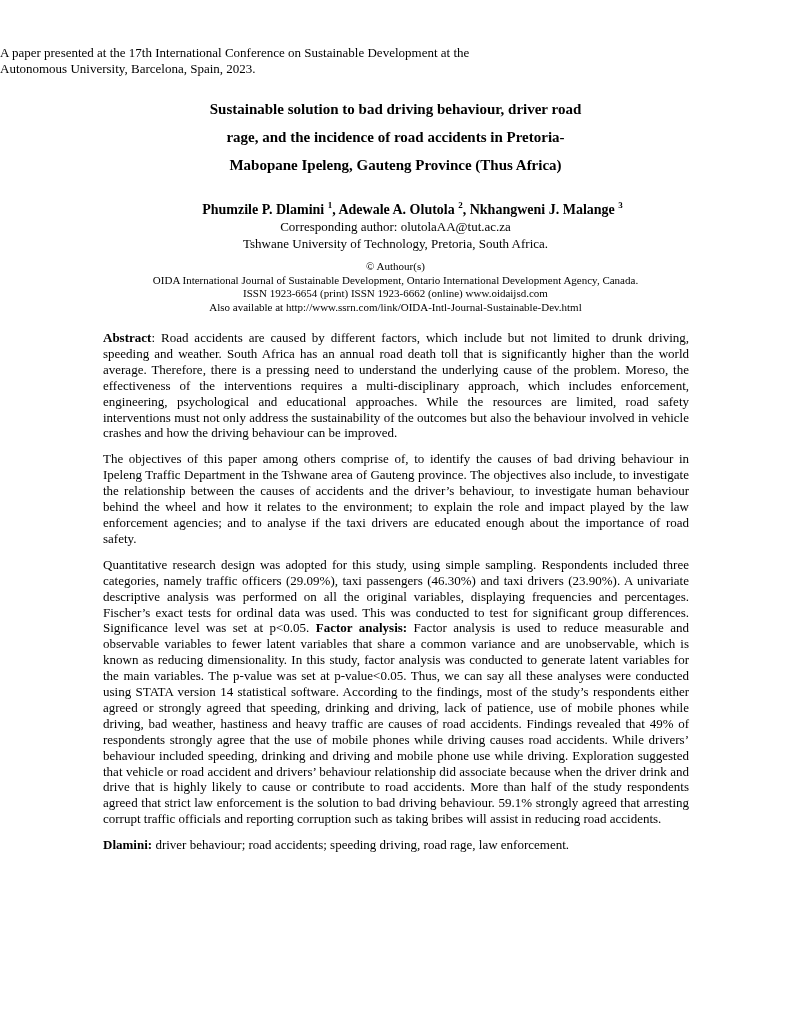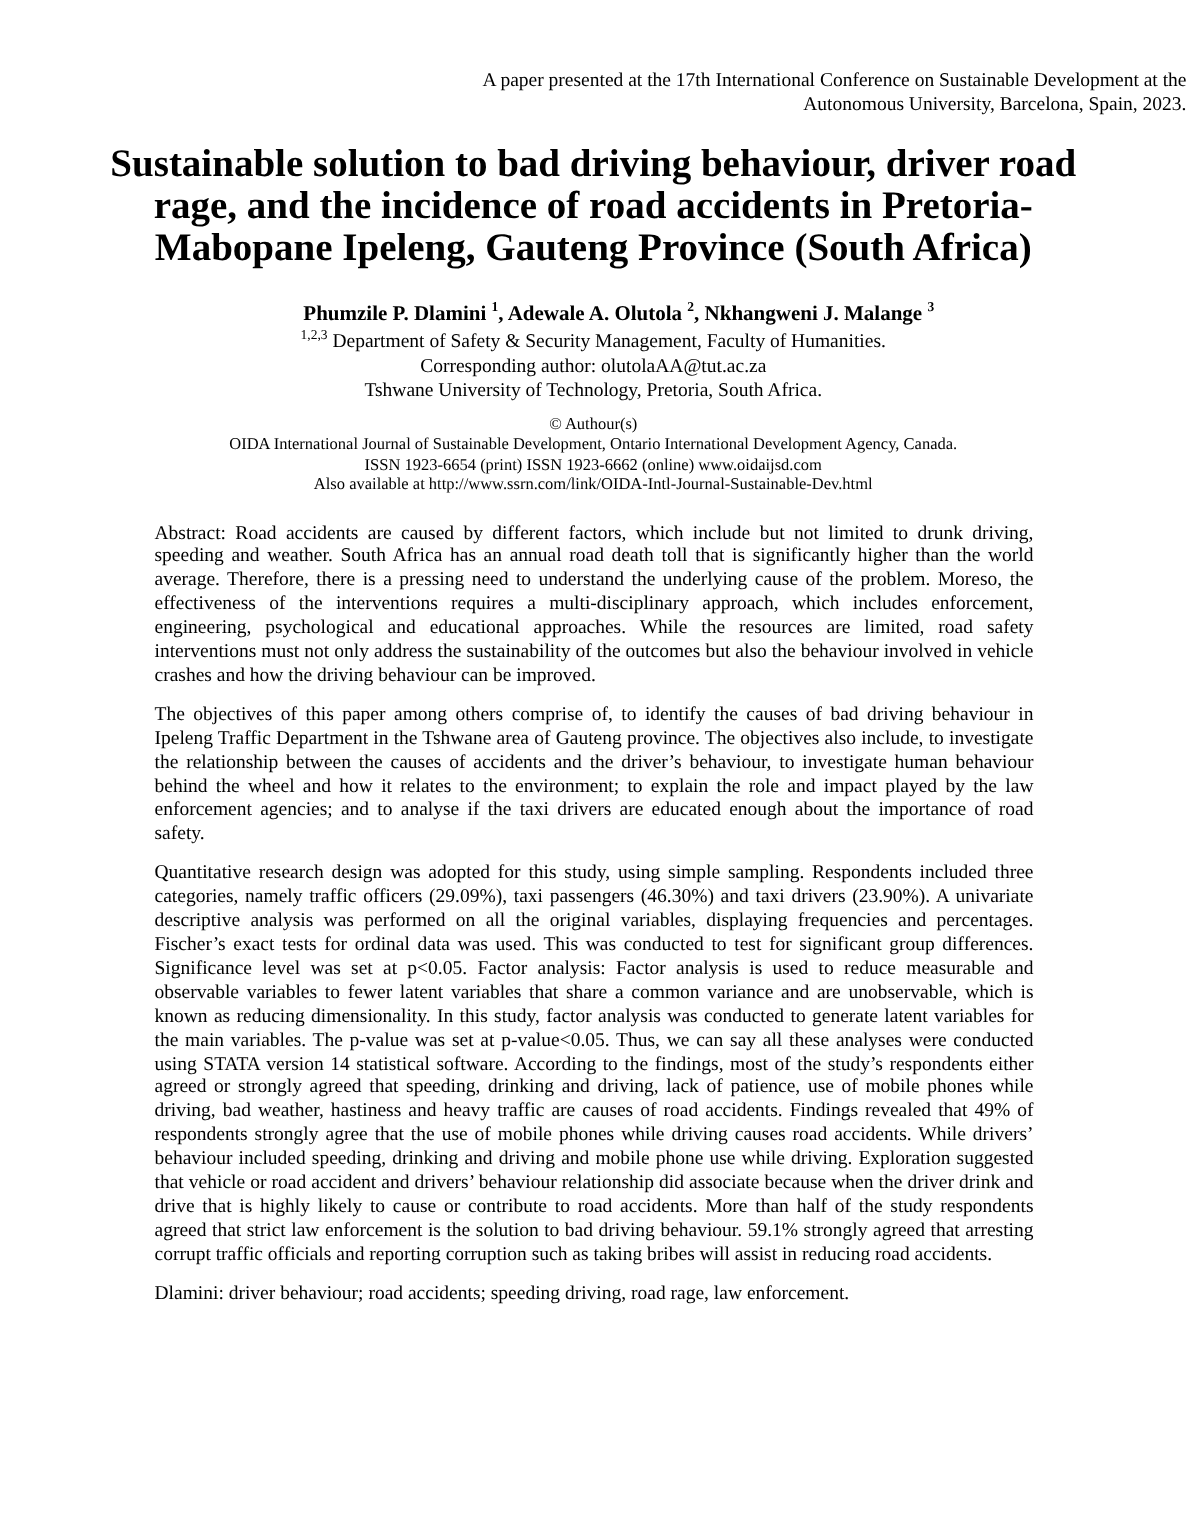--- a/index.html
+++ b/index.html
@@ -12,29 +12,29 @@
     position: relative;
     overflow: hidden;
   }
   .page {
     width: 791px;
     height: 1024px;
     background: #ffffff;
   }
   .conf {
     margin-top: 45px;
-    text-align: right;
+    text-align: left;
     font-size: 13px;
     line-height: 16px;
   }
   .title {
     margin-top: 18px;
     text-align: center;
     font-weight: bold;
-    font-size: 26px;
+    font-size: 15px;
     line-height: 28px;
   }
   .authors {
     margin-top: 22px;
     text-align: center;
     font-weight: bold;
     font-size: 14px;
     line-height: 18px;
     padding-left: 34px;
   }
@@ -54,40 +54,39 @@
     font-size: 11px;
     line-height: 13.5px;
   }
   .abstract {
     margin: 16px 102px 0 103px;
     text-align: justify;
     font-size: 13px;
     line-height: 15.9px;
   }
   .abstract p { margin-bottom: 10px; }
-  b { font-weight: normal; }
+  b { font-weight: bold; }
 </style>
 </head>
 <body>
 
 <div class="page">
 
   <p class="conf"><span>A paper presented at the 17th International Conference on Sustainable Development at the</span><br><span>Autonomous University, Barcelona, Spain, 2023.</span></p>
 
-  <h1 class="title"><span>Sustainable solution to bad driving behaviour, driver road</span><br><span>rage, and the incidence of road accidents in Pretoria-</span><br><span>Mabopane Ipeleng, Gauteng Province (South Africa)</span></h1>
+  <h1 class="title"><span>Sustainable solution to bad driving behaviour, driver road</span><br><span>rage, and the incidence of road accidents in Pretoria-</span><br><span>Mabopane Ipeleng, Gauteng Province (Thus Africa)</span></h1>
 
   <p class="authors"><span>Phumzile P. Dlamini</span>
     <sup>1</sup><span>, </span>
     <span>Adewale A. Olutola</span>
     <sup>2</sup><span>, </span>
     <span>Nkhangweni J. Malange</span>
     <sup>3</sup></p>
 
   <div class="affil">
-    <div><sup>1,2,3</sup><span> Department of Safety &amp; Security Management, Faculty of Humanities.</span></div>
     <div>Corresponding author: olutolaAA@tut.ac.za</div>
     <div>Tshwane University of Technology, Pretoria, South Africa.</div>
   </div>
 
   <div class="imprint">
     <div>© Authour(s)</div>
     <div>OIDA International Journal of Sustainable Development, Ontario International Development Agency, Canada.</div>
     <div>ISSN 1923-6654 (print) ISSN 1923-6662 (online) www.oidaijsd.com</div>
     <div>Also available at http://www.ssrn.com/link/OIDA-Intl-Journal-Sustainable-Dev.html</div>
   </div>

